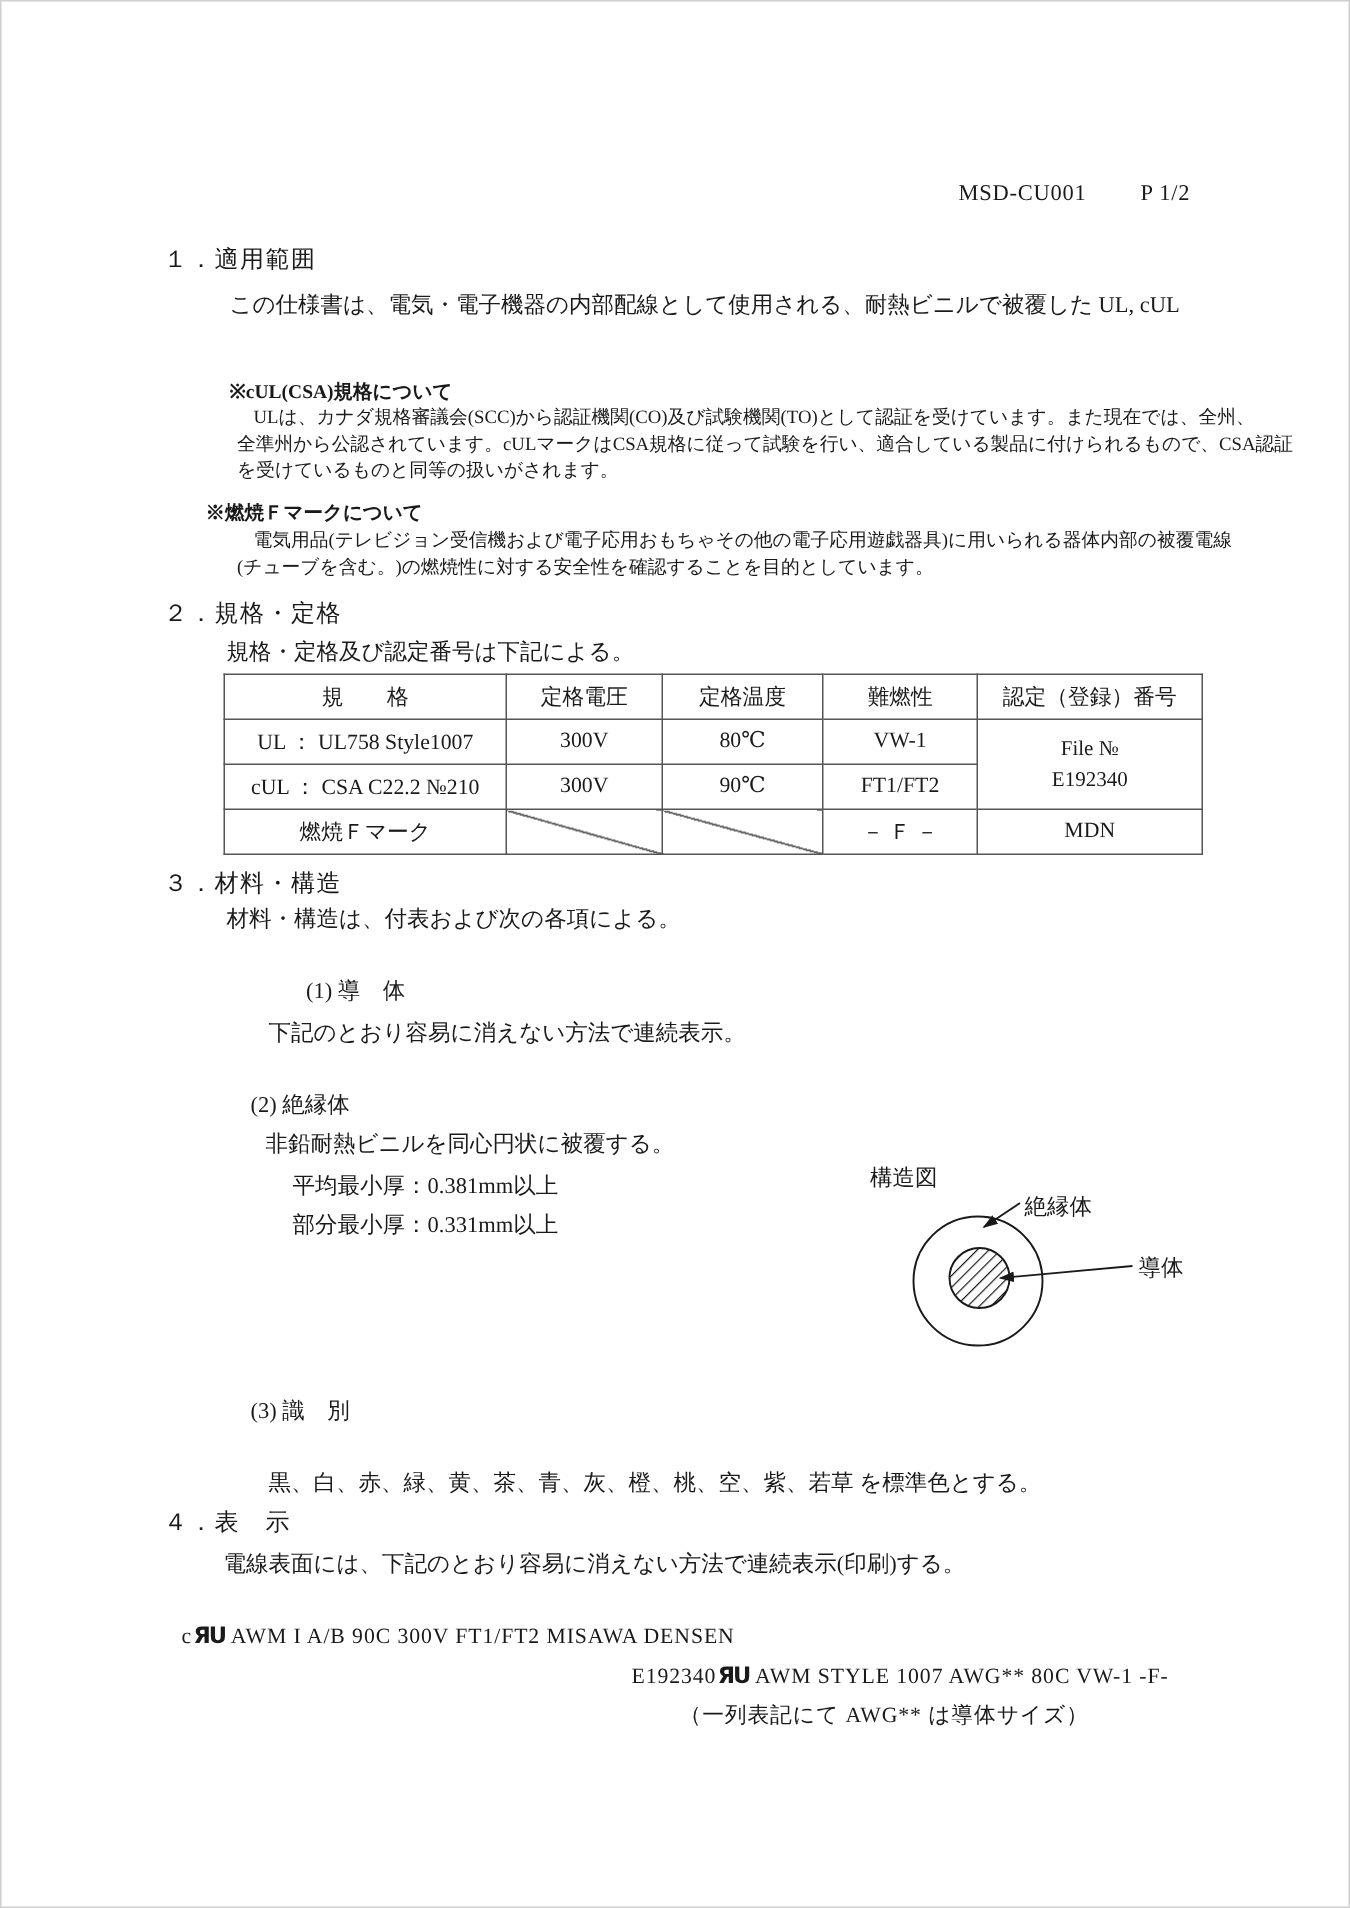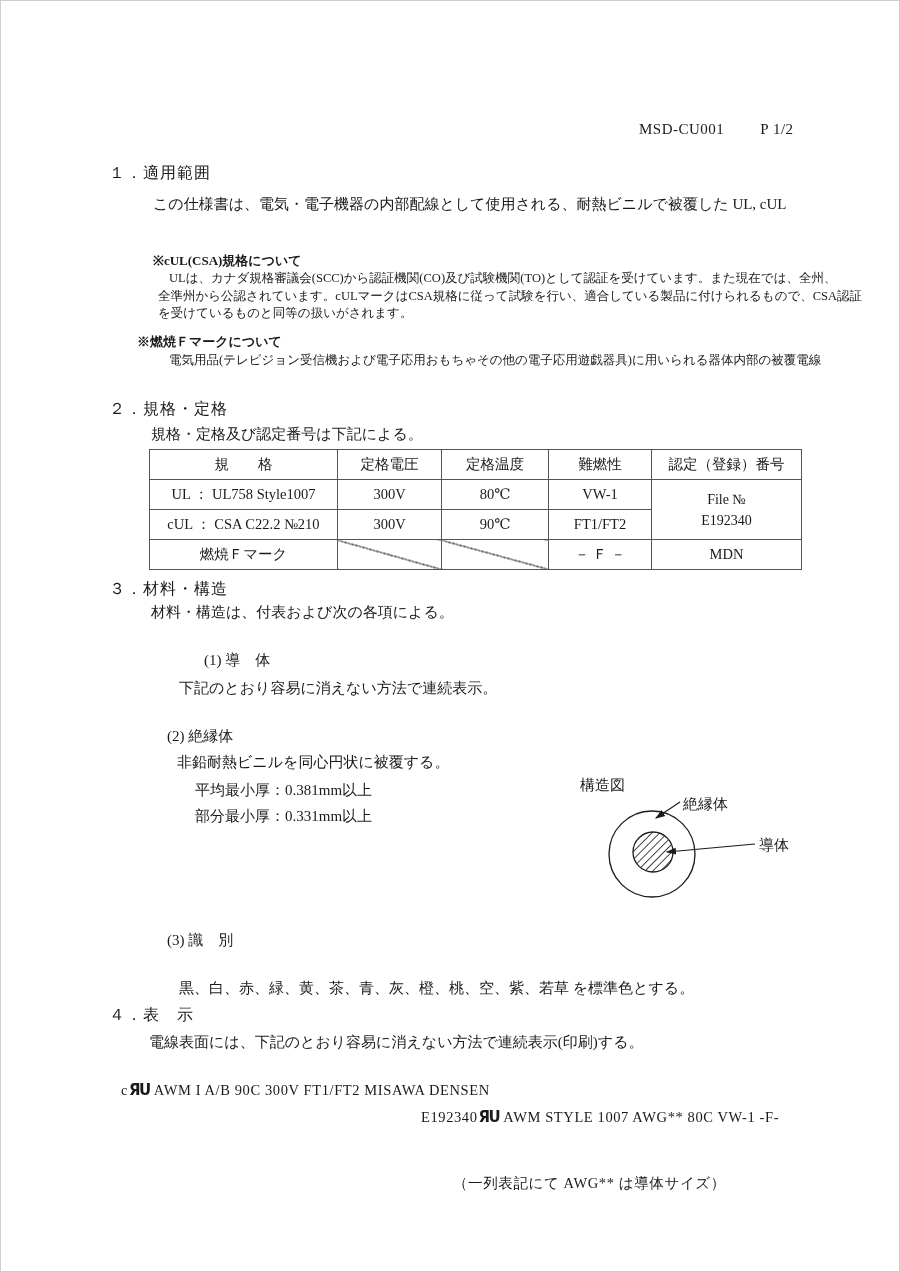--- a/index.html
+++ b/index.html
@@ -60,20 +60,21 @@
   <div class="abs note-h" style="left:152px; top:250px;">※cUL(CSA)規格について</div>
   <div class="abs note-b" style="left:157px; top:269px;">
     <div class="indent1">ULは、カナダ規格審議会(SCC)から認証機関(CO)及び試験機関(TO)として認証を受けています。また現在では、全州、</div>
     <div>全準州から公認されています。cULマークはCSA規格に従って試験を行い、適合している製品に付けられるもので、CSA認証</div>
     <div>を受けているものと同等の扱いがされます。</div>
   </div>
 
   <div class="abs note-h" style="left:136px; top:332px;">※燃焼Ｆマークについて</div>
   <div class="abs note-b" style="left:157px; top:351px;">
     <div class="indent1">電気用品(テレビジョン受信機および電子応用おもちゃその他の電子応用遊戯器具)に用いられる器体内部の被覆電線</div>
+    <div>(チューブを含む。)の燃焼性に対する安全性を確認することを目的としています。</div>
   </div>
 
   <div class="abs h1" style="left:108px; top:398px;">２．規格・定格</div>
   <div class="abs body15" style="left:150px; top:424px;">規格・定格及び認定番号は下記による。</div>
 
   <table class="spec">
     <colgroup>
       <col style="width:188px">
         <col style="width:104px">
         <col style="width:107px">
@@ -148,15 +149,15 @@
 
   <div class="abs h1" style="left:108px; top:1004px;">４．表　示</div>
   <div class="abs body15" style="left:148px; top:1032px;">電線表面には、下記のとおり容易に消えない方法で連続表示(印刷)する。</div>
 
   <div class="abs mark-line" style="left:120px; top:1080px;">
     <span>c</span><span class="ulmark">ЯU</span><span>AWM I A/B 90C 300V FT1/FT2 MISAWA DENSEN</span>
   </div>
   <div class="abs mark-line" style="left:420px; top:1107px;">
     <span>E192340</span><span class="ulmark">ЯU</span><span>AWM STYLE 1007 AWG** 80C VW-1  -F-</span>
   </div>
-  <div class="abs mark-line" style="left:452px; top:1133px;margin-top:40px;">（一列表記にて AWG** は導体サイズ）</div>
+  <div class="abs mark-line" style="left:452px; top:1133px;">（一列表記にて AWG** は導体サイズ）</div>
 
 </div>
 
 </body></html>

